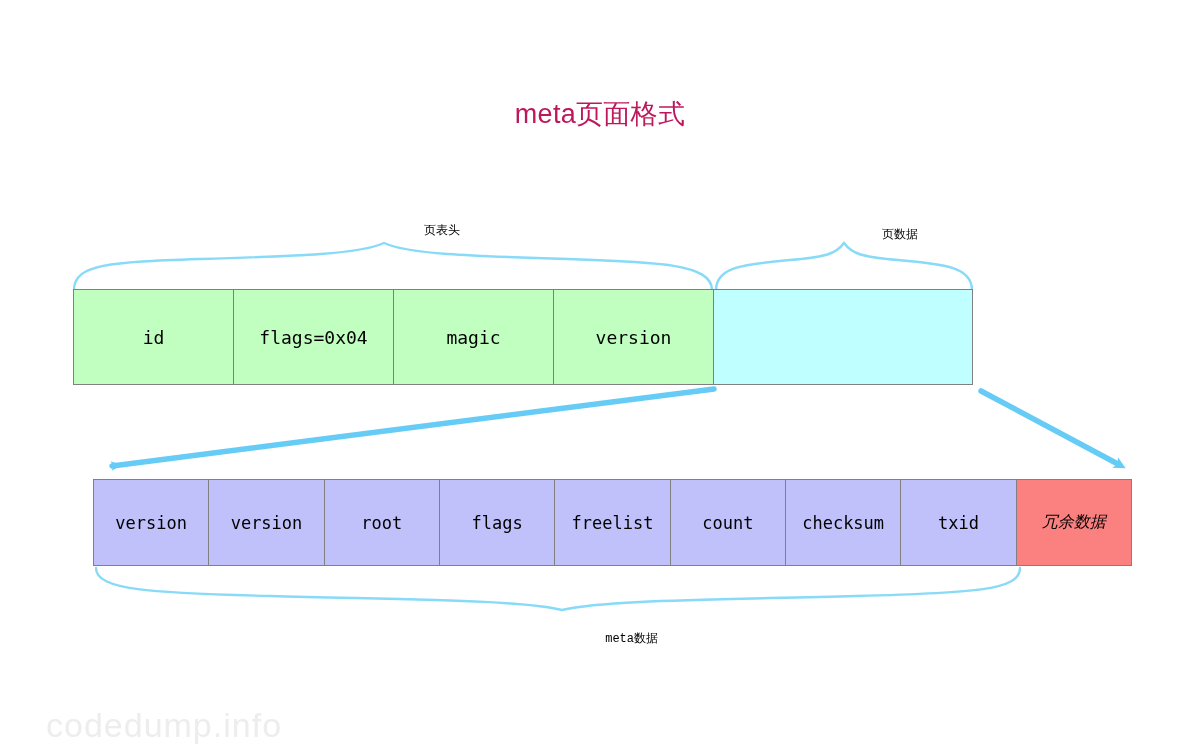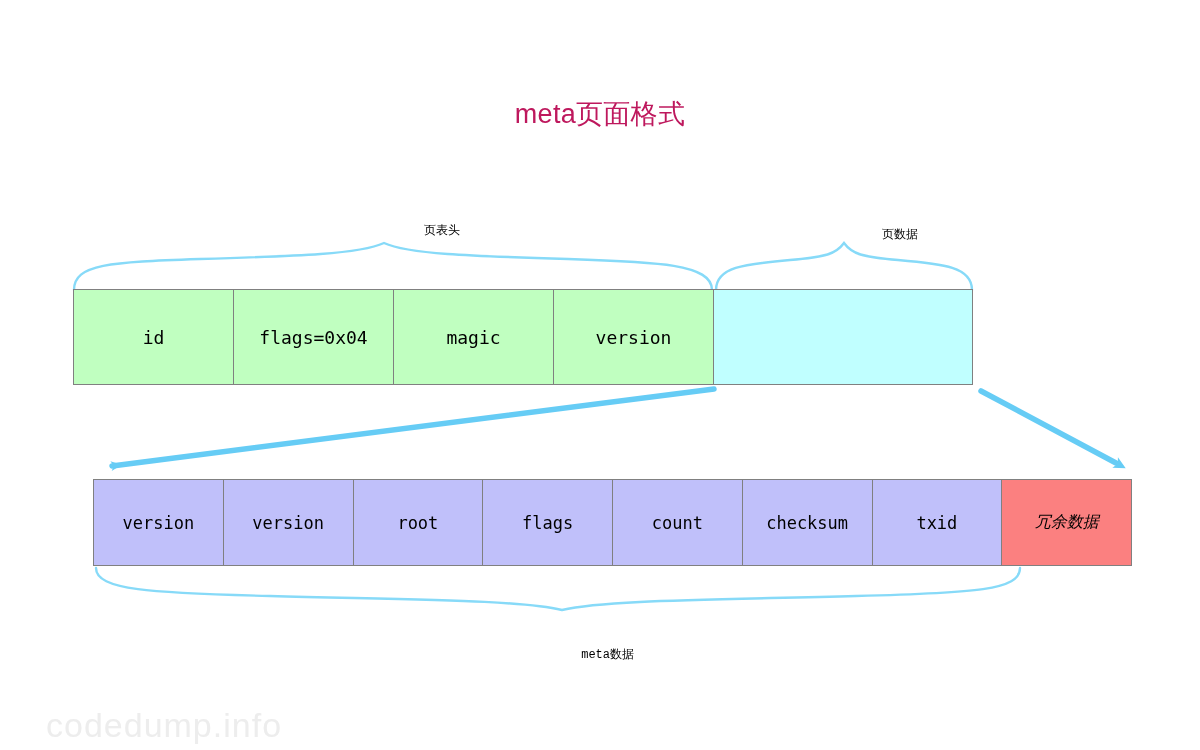--- a/index.html
+++ b/index.html
@@ -36,21 +36,21 @@
   .brace-label {
     position: absolute;
     font-size: 12px;
     color: #000000;
     text-align: right;
     font-family: Liberation Mono, monospace;
     white-space: nowrap;
   }
   #label-page-header { left: 310px; top: 222px; width: 150px; }
   #label-page-data   { left: 768px; top: 226px; width: 150px; }
-  #label-meta-data   { left: 484px; top: 630px; width: 150px; margin-top: 16px; }
+  #label-meta-data   { left: 508px; top: 630px; width: 150px; }
 
   .row {
     position: absolute;
     display: flex;
     box-sizing: border-box;
     border: 1.4px solid #808080;
   }
   .cell {
     box-sizing: border-box;
     display: flex;
@@ -170,20 +170,21 @@
       <div class="cell hdr">magic</div>
       <div class="cell hdr">version</div>
       <div class="cell data-area"></div>
     </div>
 
   <div class="row" id="meta-row">
       <div class="cell">version</div>
       <div class="cell">version</div>
       <div class="cell">root</div>
       <div class="cell">flags</div>
+      <div class="cell">freelist</div>
       <div class="cell">count</div>
       <div class="cell">checksum</div>
       <div class="cell">txid</div>
       <div class="cell redundant">冗余数据</div>
     </div>
 
   <div class="watermark">codedump.info</div>
 
 </div>
 

